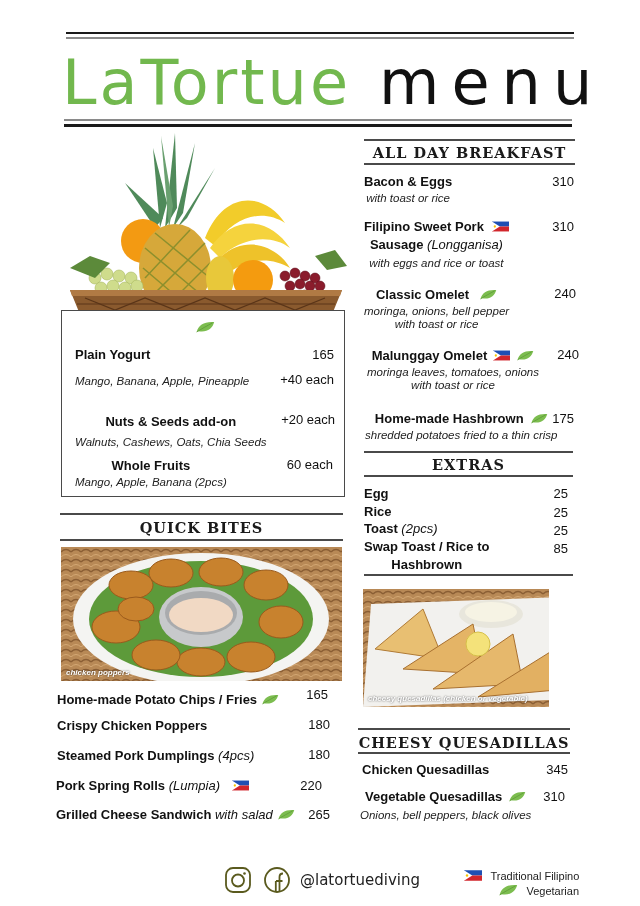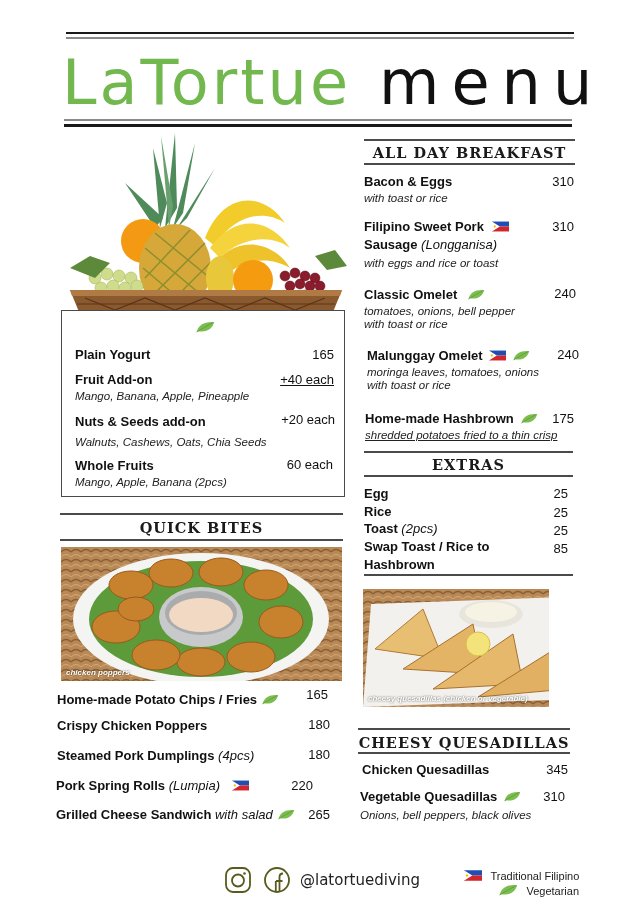--- a/index.html
+++ b/index.html
@@ -1,19 +1,19 @@
 <!DOCTYPE html>
 <html><head>
 <meta charset="utf-8">
 <style>
   * { box-sizing: border-box; margin: 0; padding: 0; }
   html, body { width: 640px; height: 906px; background: #ffffff; overflow: hidden; }
   body { position: relative; font-family: "Liberation Sans", "DejaVu Sans", sans-serif; color: #151515; }
 
-  .abs { position: absolute; }
+  .abs { position: absolute; text-align: center; }
   .rule-dark { position: absolute; height: 2px; background: #1a1a1a; }
   .rule-gray { position: absolute; height: 2px; background: #8a8a8a; }
   .rule-thin { position: absolute; height: 1.5px; background: #4a4a4a; }
 
   .title-wrap { position: absolute; left: 62px; top: 48px; height: 66px; display: flex; align-items: flex-end; }
   .title-brand { font-family: "DejaVu Sans", sans-serif; font-size: 62px; line-height: 62px; color: #72b84e; letter-spacing: 3px; font-weight: normal; }
   .title-menu { font-family: "DejaVu Sans", sans-serif; font-size: 62px; line-height: 62px; color: #111; letter-spacing: 12px; margin-left: 28px; font-weight: normal; }
 
   .section-head {
     position: absolute; text-align: center;
@@ -143,24 +143,23 @@
       <use href="#leaf"></use>
     </svg>
 </div>
 
 <div class="abs" style="left:75px; top:347px;">
   <div class="item-name">Plain Yogurt</div>
 </div>
 <div class="price" style="right:306px; top:347px;">165</div>
 
 <div class="abs" style="left:75px; top:372px;">
-  <div class="item-name">Fruit Add-on</div>
   <div class="item-desc" style="margin-top:3px;">Mango, Banana, Apple, Pineapple</div>
 </div>
-<div class="price" style="right:306px; top:372px;text-decoration:underline;">+40 each</div>
+<div class="price" style="right:306px; top:372px;">+40 each</div>
 
 <div class="abs" style="left:75px; top:414px;">
   <div class="item-name">Nuts &amp; Seeds add-on</div>
   <div class="item-desc" style="margin-top:7px;">Walnuts, Cashews, Oats, Chia Seeds</div>
 </div>
 <div class="price" style="right:305px; top:412px;">+20 each</div>
 
 <div class="abs" style="left:75px; top:458px;">
   <div class="item-name">Whole Fruits</div>
   <div class="item-desc" style="margin-top:3px;">Mango, Apple, Banana (2pcs)</div>
@@ -217,21 +216,21 @@
 <div class="abs item-name" style="left:57px; top:748px;">
   <span>Steamed Pork Dumplings</span> <i>(4pcs)</i>
 </div>
 <div class="price" style="right:310px; top:747px;">180</div>
 
 <div class="abs item-name" style="left:56px; top:778px;">
   <span>Pork Spring Rolls</span> <i>(Lumpia)</i><svg class="flag" style="margin-left:12px;">
       <use href="#flag"></use>
     </svg>
 </div>
-<div class="price" style="right:327px; top:778px;">220</div>
+<div class="price" style="right:318px; top:778px;">220</div>
 
 <div class="abs item-name" style="left:56px; top:807px;">
   <span>Grilled Cheese Sandwich</span> <i>with salad</i><svg class="leaf">
       <use href="#leaf"></use>
     </svg>
 </div>
 <div class="price" style="right:310px; top:807px;">265</div>
 
 <div class="rule-thin" style="left:364px; top:139px; width:211px;"></div>
 <div class="section-head" style="left:364px; top:144px; width:211px;">ALL DAY BREAKFAST</div>
@@ -249,41 +248,41 @@
       </svg></div>
   <div class="item-name" style="margin-top:3px;"><span>Sausage</span> <i>(Longganisa)</i></div>
   <div class="item-desc" style="margin-top:5px;">with eggs and rice or toast</div>
 </div>
 <div class="price" style="right:66px; top:219px;">310</div>
 
 <div class="abs" style="left:364px; top:287px;">
   <div class="item-name"><span>Classic Omelet</span><svg class="leaf" style="margin-left:10px;">
         <use href="#leaf"></use>
       </svg></div>
-  <div class="item-desc" style="margin-top:3px;">tomatoes, onions, bell pepper</div>
+  <div class="item-desc" style="margin-top:3px;">moringa, onions, bell pepper</div>
   <div class="item-desc" style="margin-top:1px;">with toast or rice</div>
 </div>
 <div class="price" style="right:64px; top:286px;">240</div>
 
 <div class="abs" style="left:367px; top:348px;">
   <div class="item-name"><span>Malunggay Omelet</span><svg class="flag" style="margin-left:6px;">
         <use href="#flag"></use>
       </svg><svg class="leaf" style="margin-left:6px;">
         <use href="#leaf"></use>
       </svg></div>
   <div class="item-desc" style="margin-top:3px;">moringa leaves, tomatoes, onions</div>
   <div class="item-desc" style="margin-top:1px;">with toast or rice</div>
 </div>
 <div class="price" style="right:61px; top:347px;">240</div>
 
 <div class="abs" style="left:365px; top:411px;">
   <div class="item-name"><span>Home-made Hashbrown</span><svg class="leaf" style="margin-left:6px;">
         <use href="#leaf"></use>
       </svg></div>
-  <div class="item-desc" style="margin-top:3px;text-decoration:underline;">shredded potatoes fried to a thin crisp</div>
+  <div class="item-desc" style="margin-top:3px;">shredded potatoes fried to a thin crisp</div>
 </div>
 <div class="price" style="right:66px; top:411px;">175</div>
 
 <div class="rule-thin" style="left:364px; top:451px; width:209px;"></div>
 <div class="section-head" style="left:364px; top:456px; width:209px;">EXTRAS</div>
 <div class="rule-thin" style="left:364px; top:475px; width:209px;"></div>
 
 <div class="abs item-name" style="left:364px; top:486px;">Egg</div>
 <div class="price" style="right:72px; top:486px;">25</div>
 

